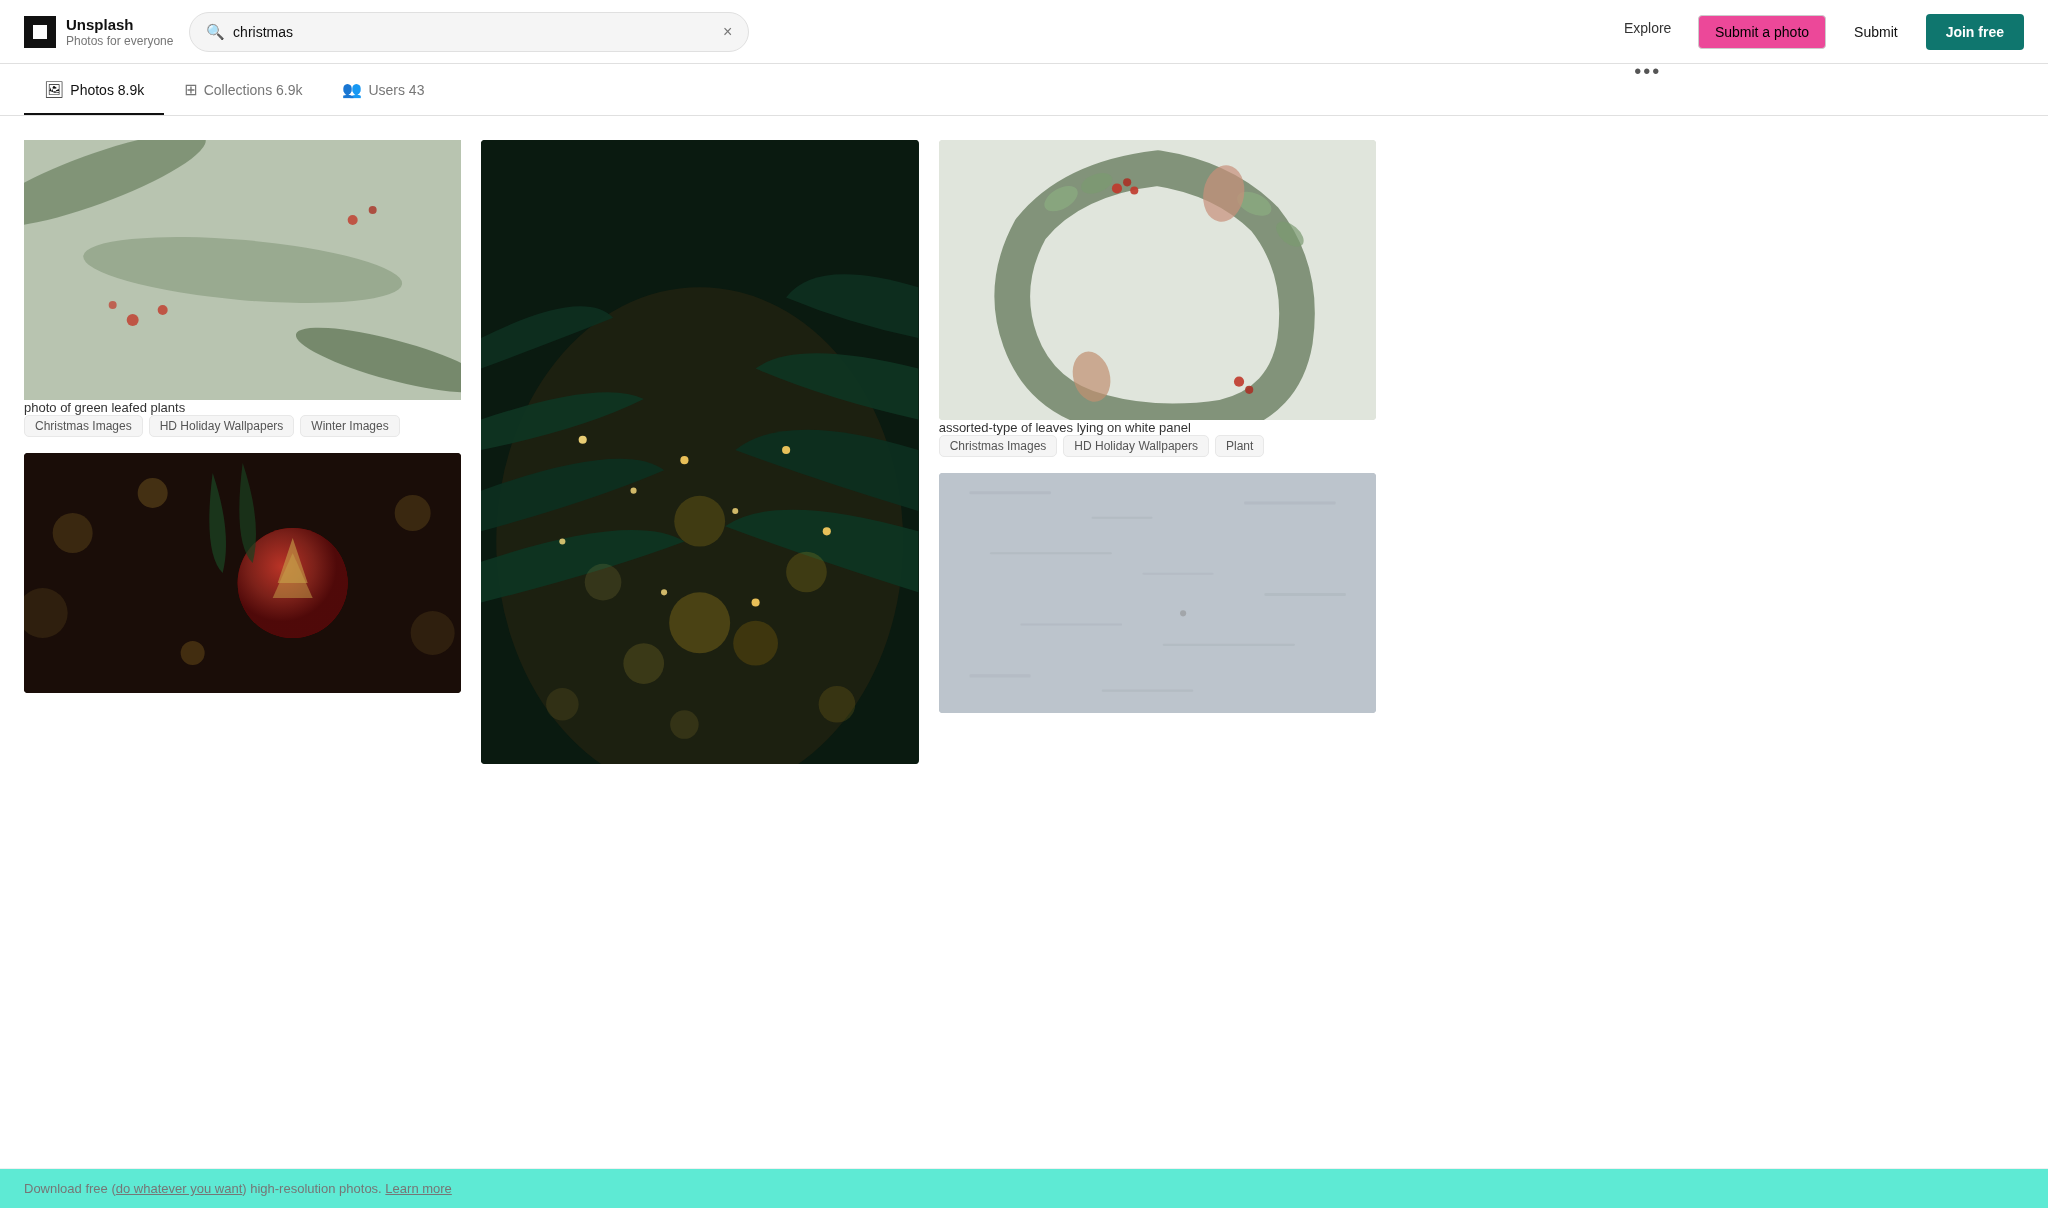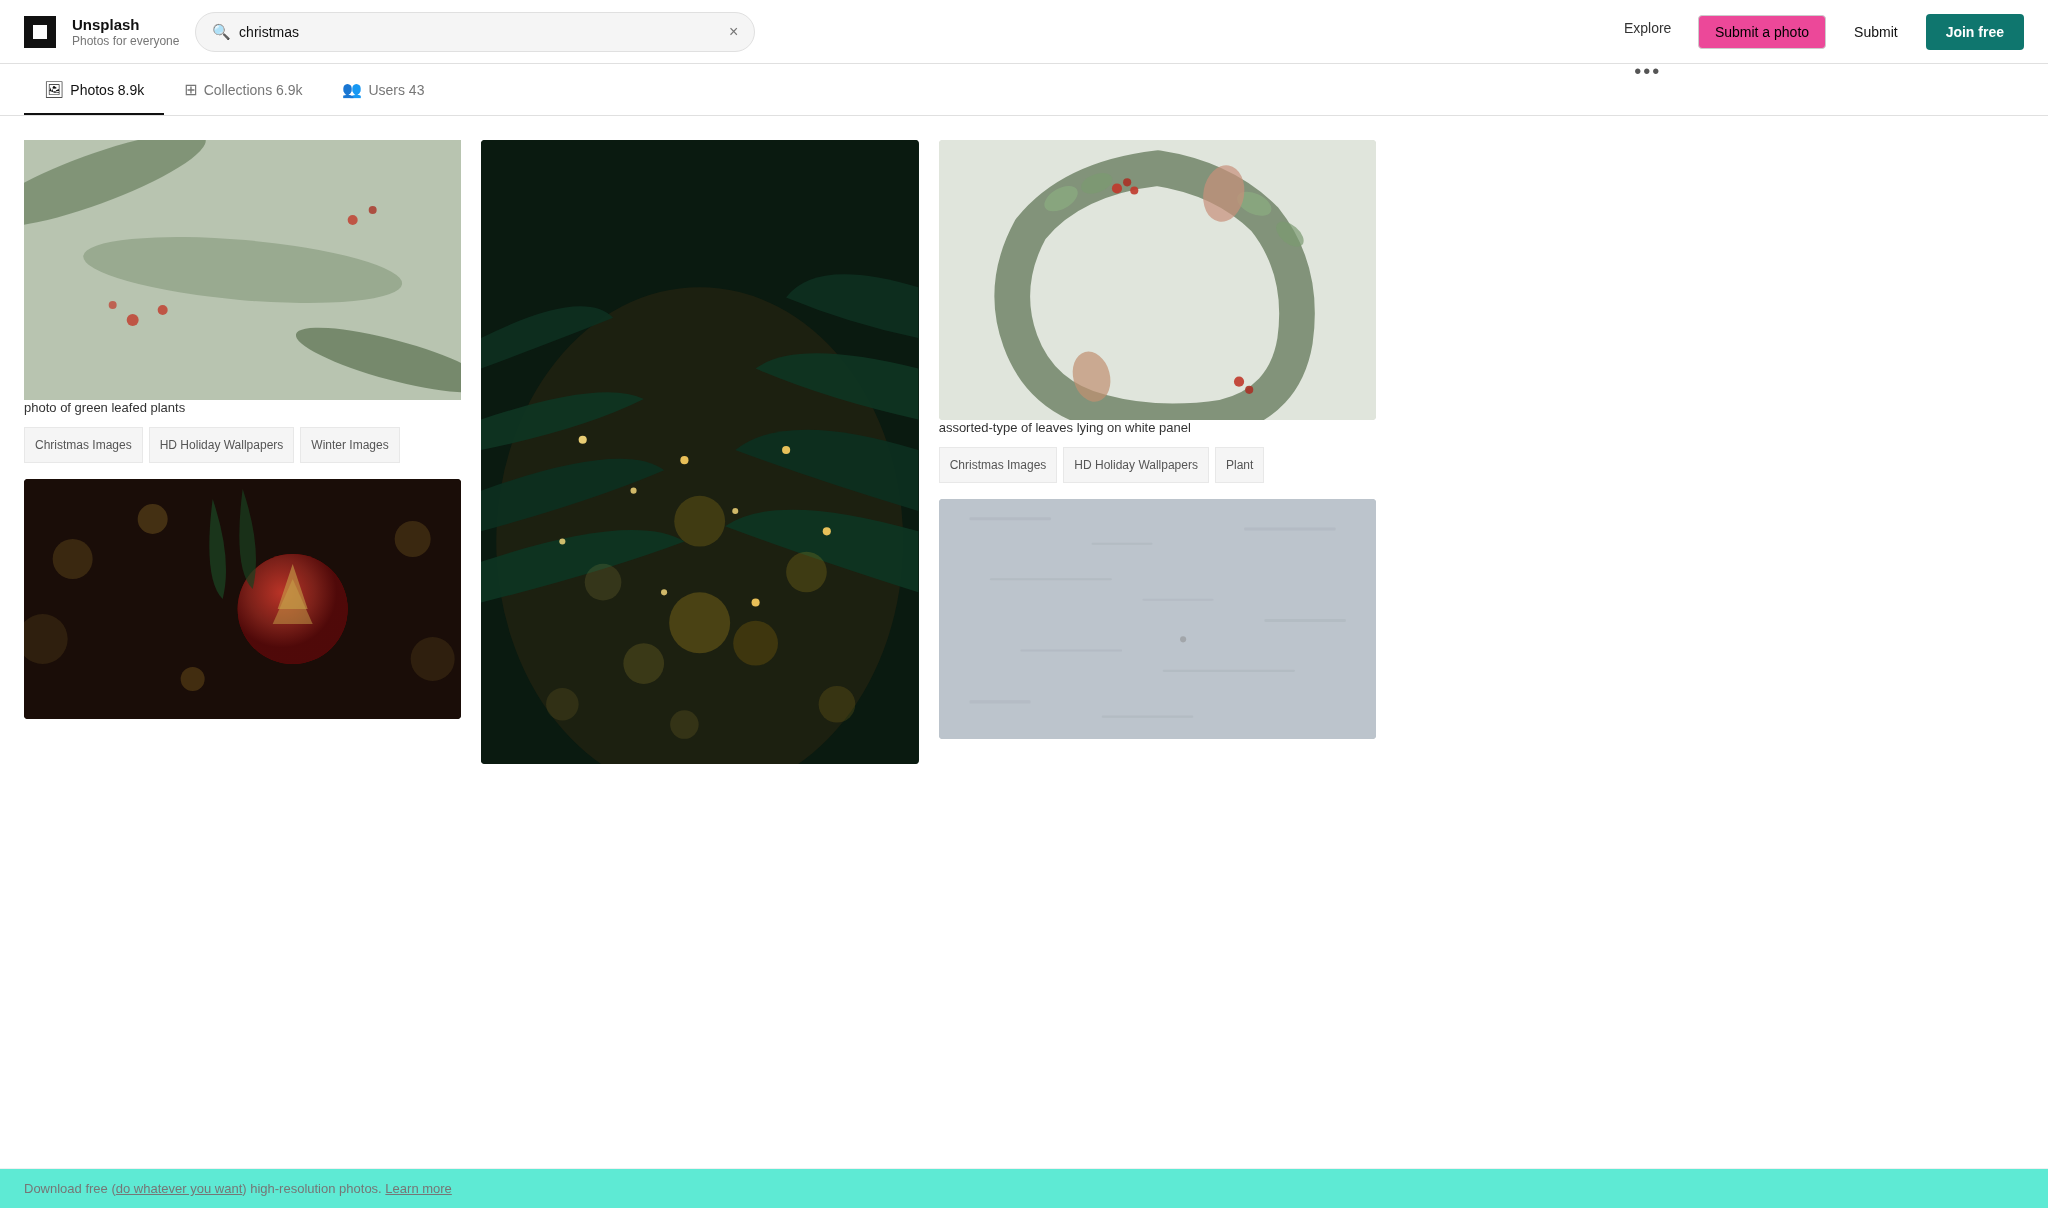--- a/index.html
+++ b/index.html
@@ -10,21 +10,21 @@
       display: flex;
       align-items: center;
       padding: 0 24px;
       height: 64px;
       border-bottom: 1px solid #e0e0e0;
       gap: 16px;
     }
     .logo-area {
       display: flex;
       align-items: center;
-      gap: 16px;
+      gap: 10px;
       min-width: 140px;
       cursor: pointer;
     }
     .logo-icon {
       width: 32px;
       height: 32px;
       background: #111;
       display: flex;
       align-items: center;
       justify-content: center;
@@ -168,26 +168,25 @@
       color: #333;
     }
     .photo-tags {
       display: flex;
       flex-wrap: wrap;
       gap: 6px;
     }
     .photo-tag {
       background: #f5f5f5;
       border: 1px solid #e8e8e8;
-      border-radius: 0;
-      padding: 10px 10px;
+      border-radius: 5px;
+      padding: 3px 10px;
       font-size: 12px;
       color: #555;
       cursor: pointer;
-      margin-top: 12px;
     }
 
     
     .footer {
       padding: 12px 24px;
       font-size: 13px;
       color: #767676;
       border-top: 1px solid #f0f0f0;
       position: fixed;
       bottom: 0;

